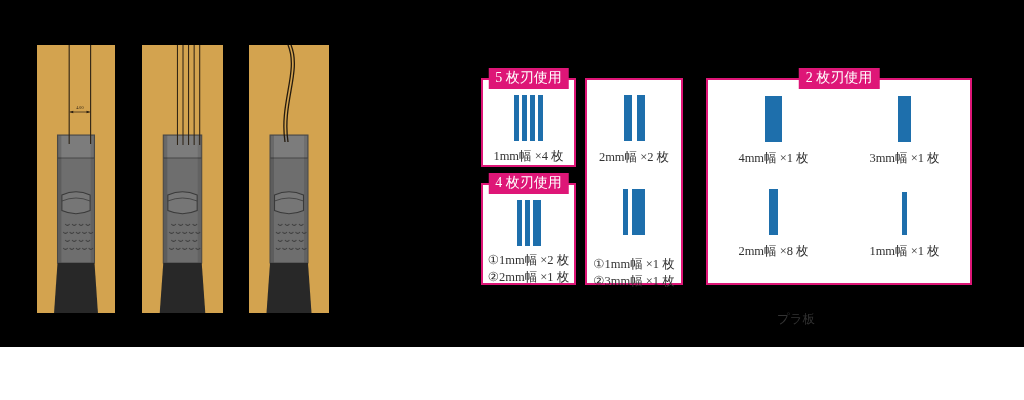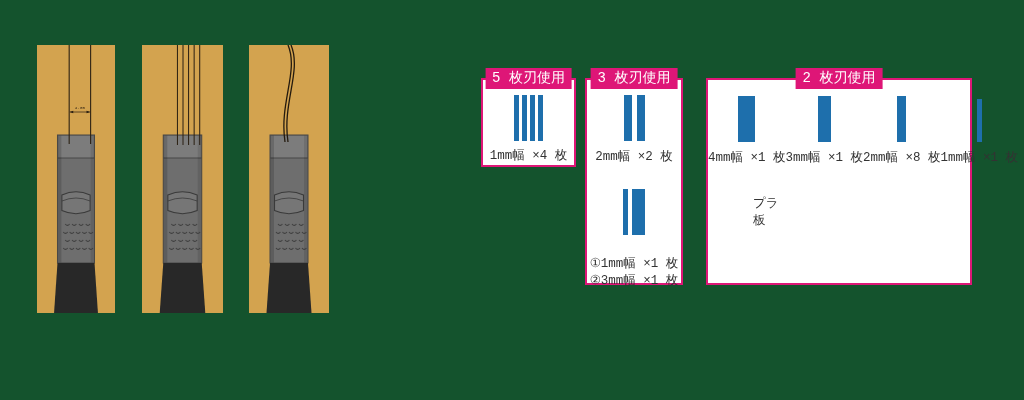--- a/index.html
+++ b/index.html
@@ -1,20 +1,20 @@
 <!DOCTYPE html>
 <html style="--accent: #de1677; --blade_blue: #1e6fac; --board_tan: #d3a34f;"><head>
 <meta charset="utf-8">
 <style>
   html,body{margin:0;padding:0;background:#ffffff;}
   .canvas{
     position:relative;
-    width:1024px;height:400px;
-    background:#14532d;
-    font-family:Liberation Mono, monospace;
+    width:1024px;height:347px;
+    background:#000000;
+    font-family:Liberation Serif, serif;
     overflow:hidden;
   }
   
   .panel{
     position:absolute;
     top:45px;height:268px;
     background:var(--board_tan,#d3a34f);
   }
   .panel svg{display:block;width:100%;height:100%;}
   
@@ -42,27 +42,27 @@
   .bar.w3{width:13px;}
   .bar.w4{width:17px;}
   .lbl{
     text-align:center;
     font-size:12.5px;line-height:17px;
     color:#333333;
     white-space:nowrap;
   }
   .grid2{
     display:grid;
-    grid-template-columns:repeat(4,1fr);
+    grid-template-columns:repeat(2,1fr);
     padding-top:16px;
     row-gap:22px;
   }
   .cell{display:flex;flex-direction:column;align-items:center;}
   .barzone{height:46px;display:flex;align-items:flex-end;justify-content:center;}
-  .barzone.centered{align-items:center;margin-left:45px;}
+  .barzone.centered{margin-left:45px;}
   .cell .lbl{margin-top:8px;}
   .plate-label{font-size:12.5px;color:#333333;}
 </style>
 </head>
 <body>
 
 <div class="canvas">
 
   <svg width="0" height="0" style="position:absolute">
     <defs>
@@ -135,23 +135,32 @@
     <div class="tab">5 枚刃使用</div>
     <div class="bars" style="margin-top:15px;gap:3px;">
       <div class="bar w1"></div>
       <div class="bar w1"></div>
       <div class="bar w1"></div>
       <div class="bar w1"></div>
     </div>
     <div class="lbl" style="margin-top:7px;">1mm幅 ×4 枚</div>
   </div>
 
+  <div class="box" style="left:481px;top:183px;width:95px;height:102px;">
+    <div class="tab">4 枚刃使用</div>
+    <div class="bars" style="margin-top:15px;gap:3px;">
+      <div class="bar w1"></div>
+      <div class="bar w1"></div>
+      <div class="bar w2"></div>
+    </div>
+    <div class="lbl" style="margin-top:6px;line-height:16.5px;">①1mm幅 ×2 枚</div>
+    <div class="lbl" style="line-height:16.5px;">②2mm幅 ×1 枚</div>
+  </div>
 
   <div class="box" style="left:585px;top:78px;width:98px;height:207px;">
-    <div class="tab">3 枚刃使用</div>
     <div class="bars" style="margin-top:15px;gap:5px;">
       <div class="bar w2"></div>
       <div class="bar w2"></div>
     </div>
     <div class="lbl" style="margin-top:8px;">2mm幅 ×2 枚</div>
     <div class="bars" style="margin-top:23px;gap:4px;">
       <div class="bar w1"></div>
       <div class="bar w3"></div>
     </div>
     <div class="lbl" style="margin-top:21px;">①1mm幅 ×1 枚</div>

